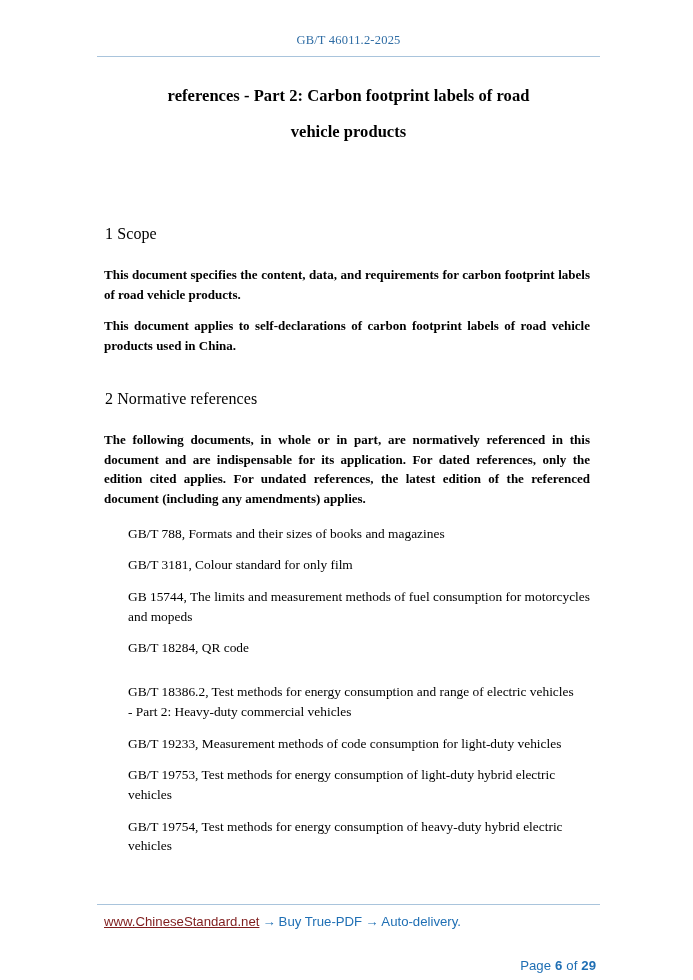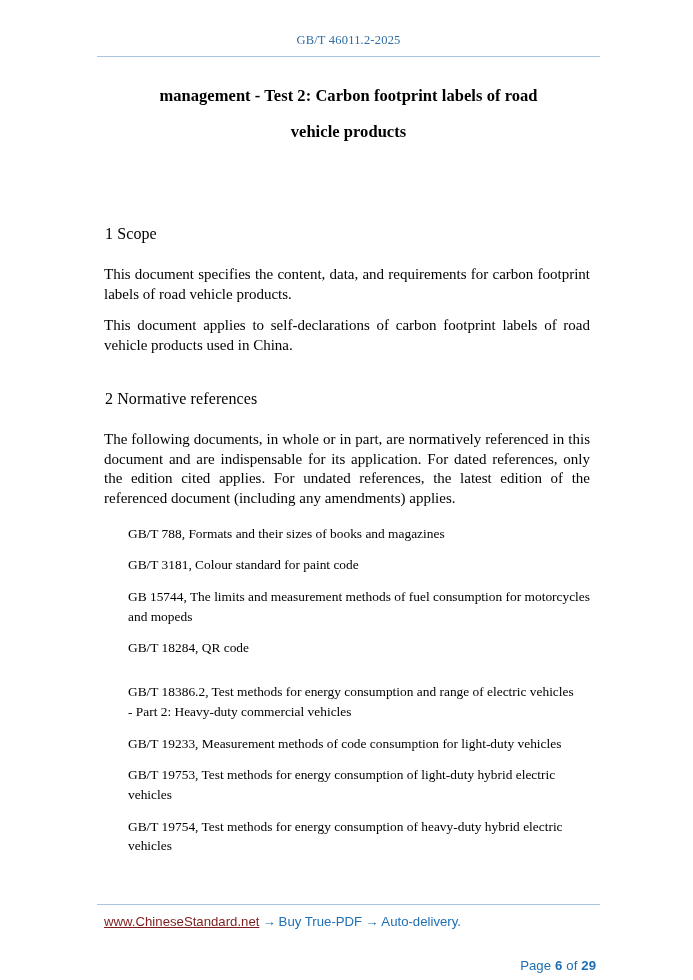--- a/index.html
+++ b/index.html
@@ -74,24 +74,25 @@
   h2.section-heading {
     margin: 1px;
     font-size: 16px;
     font-weight: normal;
     line-height: 22px;
     letter-spacing: 0.1px;
   }
 
   p.body-para {
     margin: 0;
-    font-size: 15px;
+    font-size: 13px;
     line-height: 19.7px;
     text-align: justify;
     text-justify: inter-word;
+    font-weight: bold;
   }
 
   p.ref-item {
     margin: 0 12px 0 24px;
     font-size: 13.4px;
     line-height: 19.7px;
     text-align: left;
   }
   p.ref-item.justified {
     text-align: justify;
@@ -154,21 +155,21 @@
 <body>
 
 <div class="page">
 
   <div class="page-header">
     <span class="header-code">GB/T 46011.2-2025</span>
   </div>
   <div class="header-rule"></div>
 
   <div class="doc-title">
-    <span class="tline">management - Test 2: Carbon footprint labels of road</span>
+    <span class="tline">references - Part 2: Carbon footprint labels of road</span>
     <span class="tline">vehicle products</span>
   </div>
 
   <div class="content">
 
     <h2 class="section-heading">1 Scope</h2>
 
     <div class="sp-after-h2-1"></div>
 
     <p class="body-para">This document specifies the content, data, and requirements for carbon footprint labels of road vehicle products.</p>
@@ -183,21 +184,21 @@
 
     <div class="sp-after-h2-2"></div>
 
     <p class="body-para">The following documents, in whole or in part, are normatively referenced in this document and are indispensable for its application. For dated references, only the edition cited applies. For undated references, the latest edition of the referenced document (including any amendments) applies.</p>
 
     <div class="sp-list-top"></div>
 
     <p class="ref-item">GB/T 788, Formats and their sizes of books and magazines</p>
     <div class="sp-ref"></div>
 
-    <p class="ref-item">GB/T 3181, Colour standard for paint code</p>
+    <p class="ref-item">GB/T 3181, Colour standard for only film</p>
     <div class="sp-ref"></div>
 
     <p class="ref-item justified">GB 15744, The limits and measurement methods of fuel consumption for motorcycles and mopeds</p>
     <div class="sp-ref"></div>
 
     <p class="ref-item">GB/T 18284, QR code</p>
     <div class="sp-ref"></div>
 
     <div class="sp-ref"></div>
 

